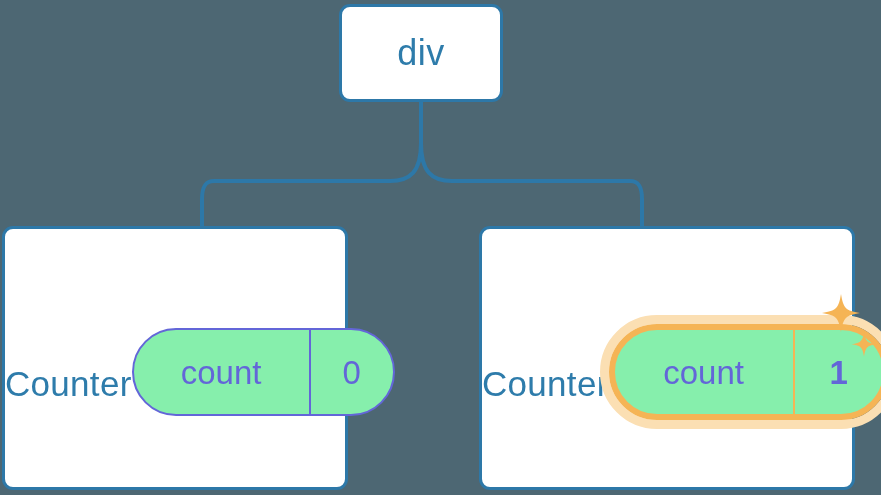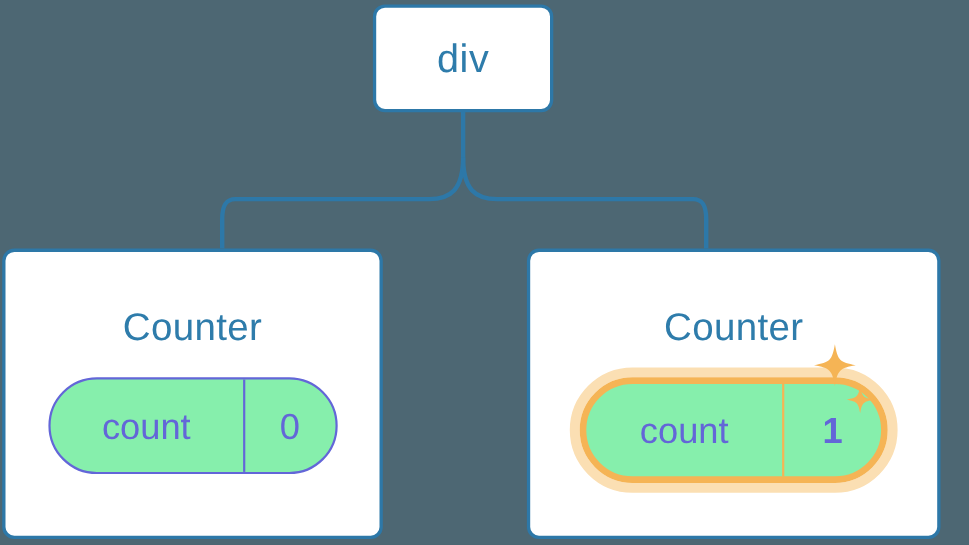--- a/index.html
+++ b/index.html
@@ -54,21 +54,21 @@
 
   
   .card {
     position: absolute;
     background: #ffffff;
     border: 3px solid #2d78a8;
     border-radius: 11px;
     box-sizing: border-box;
     z-index: 3;
     display: flex;
-    flex-direction: column;
+    flex-direction: row;
     align-items: center;
   }
   .card-left  { left: 2px;   top: 226px; width: 346px; height: 264px; }
   .card-right { left: 479px; top: 226px; width: 376px; height: 264px; }
 
   .card-title {
     color: #2e7cab;
     font-size: 35px;
     line-height: 1;
     margin-top: 51px;

